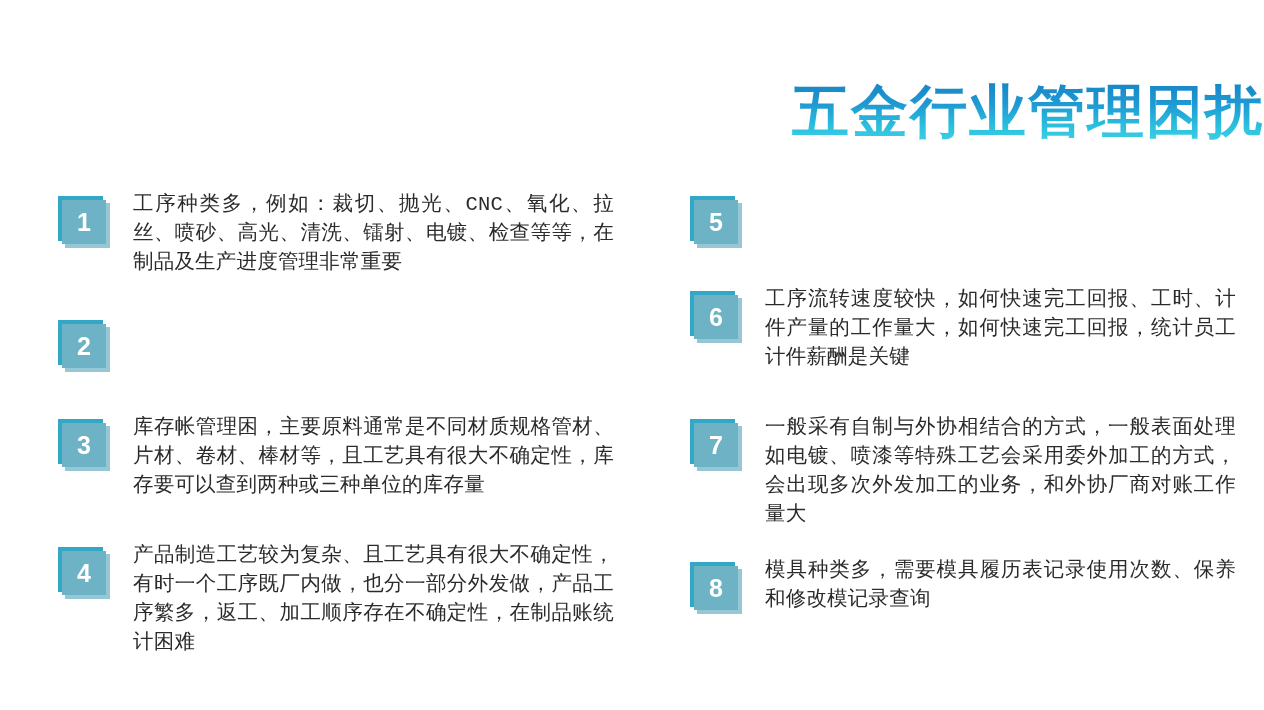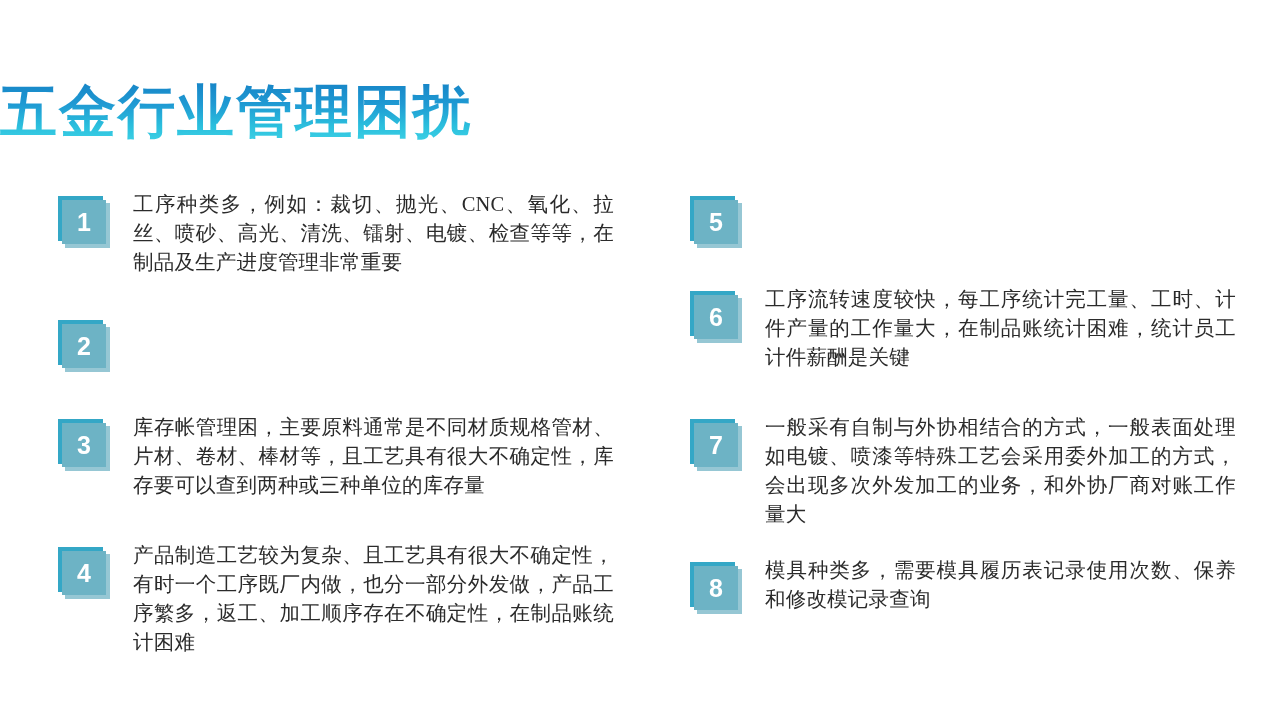--- a/index.html
+++ b/index.html
@@ -22,21 +22,21 @@
     height: 710px;
     background: #ffffff;
   }
 
   
   .title-wrap {
     position: absolute;
     top: 42px;
     left: 0;
     width: 1264px;
-    text-align: left;
+    text-align: right;
   }
   .slide-title {
     display: inline-block;
     font-size: 57px;
     font-weight: bold;
     letter-spacing: 2px;
     line-height: 1.12;
     background-image: linear-gradient(to bottom, #1683c6 0%, #1f9ad3 38%, #2bbfdd 72%, #3fd3e6 100%);
     -webkit-background-clip: text;
     background-clip: text;
@@ -123,21 +123,21 @@
     font-family: "Liberation Sans", "DejaVu Sans", sans-serif;
   }
 
   
   .item-text {
     flex: 1 1 auto;
     color: #2b2b2b;
     font-size: 20.5px;
     line-height: 29px;
     letter-spacing: 0.2px;
-    font-family: Liberation Serif, serif;
+    font-family: Liberation Mono, monospace;
     text-align: justify;
     text-justify: inter-ideograph;
     word-break: break-all;
   }
 </style>
 </head>
 <body>
 
 <div class="slide">
 
@@ -207,21 +207,21 @@
       </div>
 
       <div class="item item-right-2">
         <div class="badge">
           <span class="layer-back"></span>
           <span class="layer-accent"></span>
           <span class="layer-front">
             <span class="num">6</span>
           </span>
         </div>
-        <div class="item-text">工序流转速度较快，每工序统计完工量、工时、计件产量的工作量大，在制品账统计困难，统计员工计件薪酬是关键</div>
+        <div class="item-text">工序流转速度较快，如何快速完工回报、工时、计件产量的工作量大，如何快速完工回报，统计员工计件薪酬是关键</div>
       </div>
 
       <div class="item item-right-3">
         <div class="badge">
           <span class="layer-back"></span>
           <span class="layer-accent"></span>
           <span class="layer-front">
             <span class="num">7</span>
           </span>
         </div>

